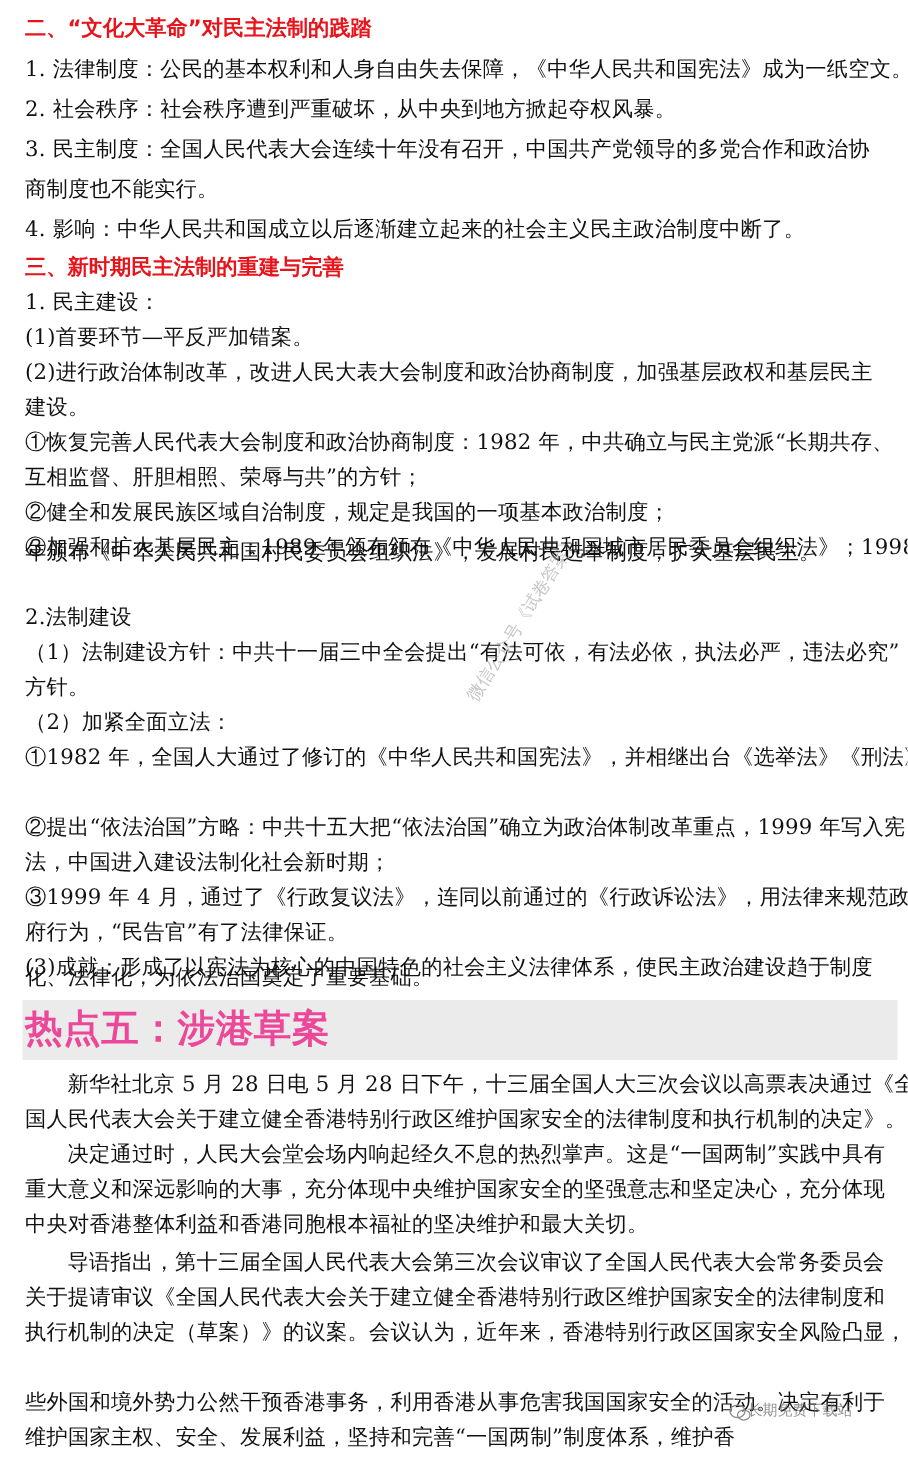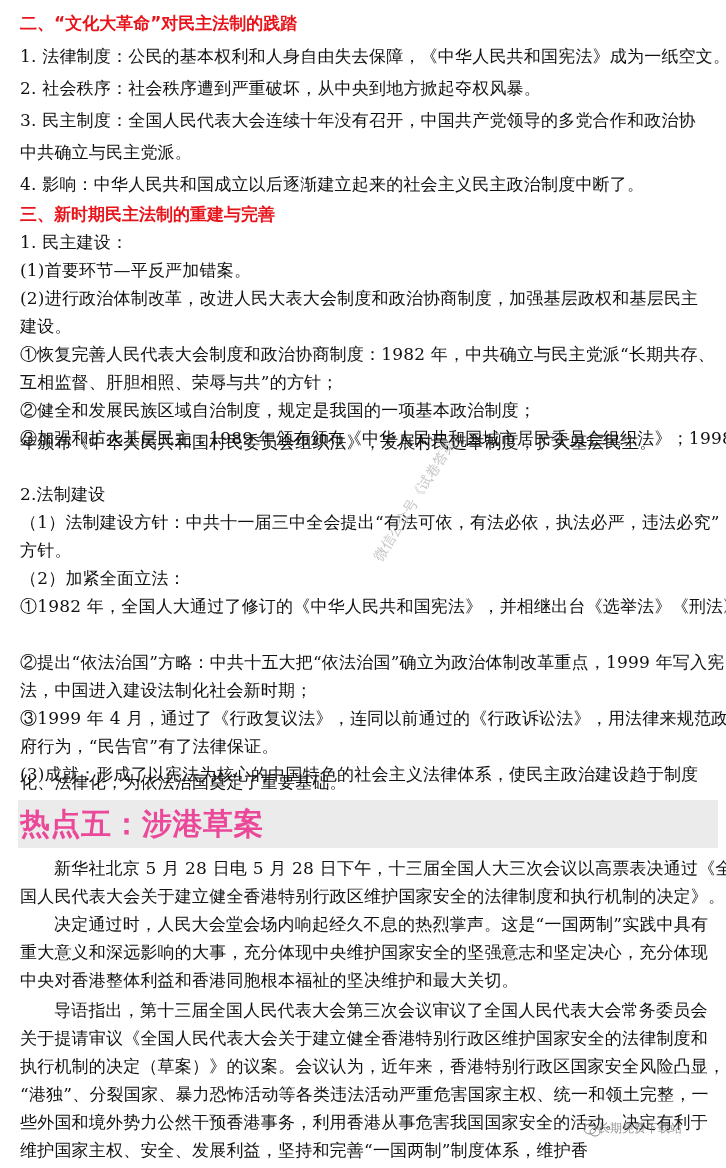--- a/index.html
+++ b/index.html
@@ -49,21 +49,21 @@
 </style>
 </head>
 <body>
 
 <div class="page">
 
   <div class="line heading-red" style="top:13px">二、“文化大革命”对民主法制的践踏</div>
   <div class="line" style="top:46px">1. 法律制度：公民的基本权利和人身自由失去保障，《中华人民共和国宪法》成为一纸空文。</div>
   <div class="line" style="top:78px">2.  社会秩序：社会秩序遭到严重破坏，从中央到地方掀起夺权风暴。</div>
   <div class="line" style="top:110px">3.  民主制度：全国人民代表大会连续十年没有召开，中国共产党领导的多党合作和政治协</div>
-  <div class="line" style="top:142px">中共确立与民主党派。</div>
+  <div class="line" style="top:142px">商制度也不能实行。</div>
   <div class="line" style="top:174px">4.  影响：中华人民共和国成立以后逐渐建立起来的社会主义民主政治制度中断了。</div>
 
   <div class="line heading-red" style="top:204px">三、新时期民主法制的重建与完善</div>
   <div class="line" style="top:232px">1.  民主建设：</div>
   <div class="line" style="top:260px">(1)首要环节—平反严加错案。</div>
   <div class="line" style="top:288px">(2)进行政治体制改革，改进人民大表大会制度和政治协商制度，加强基层政权和基层民主</div>
   <div class="line" style="top:316px">建设。</div>
   <div class="line" style="top:344px">①恢复完善人民代表大会制度和政治协商制度：1982 年，中共确立与民主党派“长期共存、</div>
   <div class="line" style="top:372px">互相监督、肝胆相照、荣辱与共”的方针；</div>
   <div class="line" style="top:400px">②健全和发展民族区域自治制度，规定是我国的一项基本政治制度；</div>
@@ -86,21 +86,20 @@
   <div class="hot-title">热点五：涉港草案</div>
 
   <div class="line indent" style="top:858px">新华社北京 5 月 28 日电 5 月 28 日下午，十三届全国人大三次会议以高票表决通过《全</div>
   <div class="line" style="top:886px">国人民代表大会关于建立健全香港特别行政区维护国家安全的法律制度和执行机制的决定》。</div>
   <div class="line indent" style="top:914px">决定通过时，人民大会堂会场内响起经久不息的热烈掌声。这是“一国两制”实践中具有</div>
   <div class="line" style="top:942px">重大意义和深远影响的大事，充分体现中央维护国家安全的坚强意志和坚定决心，充分体现</div>
   <div class="line" style="top:970px">中央对香港整体利益和香港同胞根本福祉的坚决维护和最大关切。</div>
   <div class="line indent" style="top:1000px">导语指出，第十三届全国人民代表大会第三次会议审议了全国人民代表大会常务委员会</div>
   <div class="line" style="top:1028px">关于提请审议《全国人民代表大会关于建立健全香港特别行政区维护国家安全的法律制度和</div>
   <div class="line" style="top:1056px">执行机制的决定（草案）》的议案。会议认为，近年来，香港特别行政区国家安全风险凸显，</div>
-  <div class="line" style="top:1084px">“港独”、分裂国家、暴力恐怖活动等各类违法活动严重危害国家主权、统一和领土完整，一</div>
   <div class="line" style="top:1112px">些外国和境外势力公然干预香港事务，利用香港从事危害我国国家安全的活动。决定有利于</div>
   <div class="line" style="top:1140px">维护国家主权、安全、发展利益，坚持和完善“一国两制”制度体系，维护香</div>
 
   <div class="watermark-diag">微信公众号《试卷答案》</div>
   <svg class="wechat-icon" viewBox="0 0 18 14">
     <ellipse cx="7" cy="6" rx="6" ry="5" fill="none" stroke="#8a8a8a" stroke-width="1"></ellipse>
     <ellipse cx="12" cy="9" rx="5" ry="4" fill="none" stroke="#8a8a8a" stroke-width="1"></ellipse>
   </svg>
   <div class="watermark-corner">长期免费下载站</div>
 

